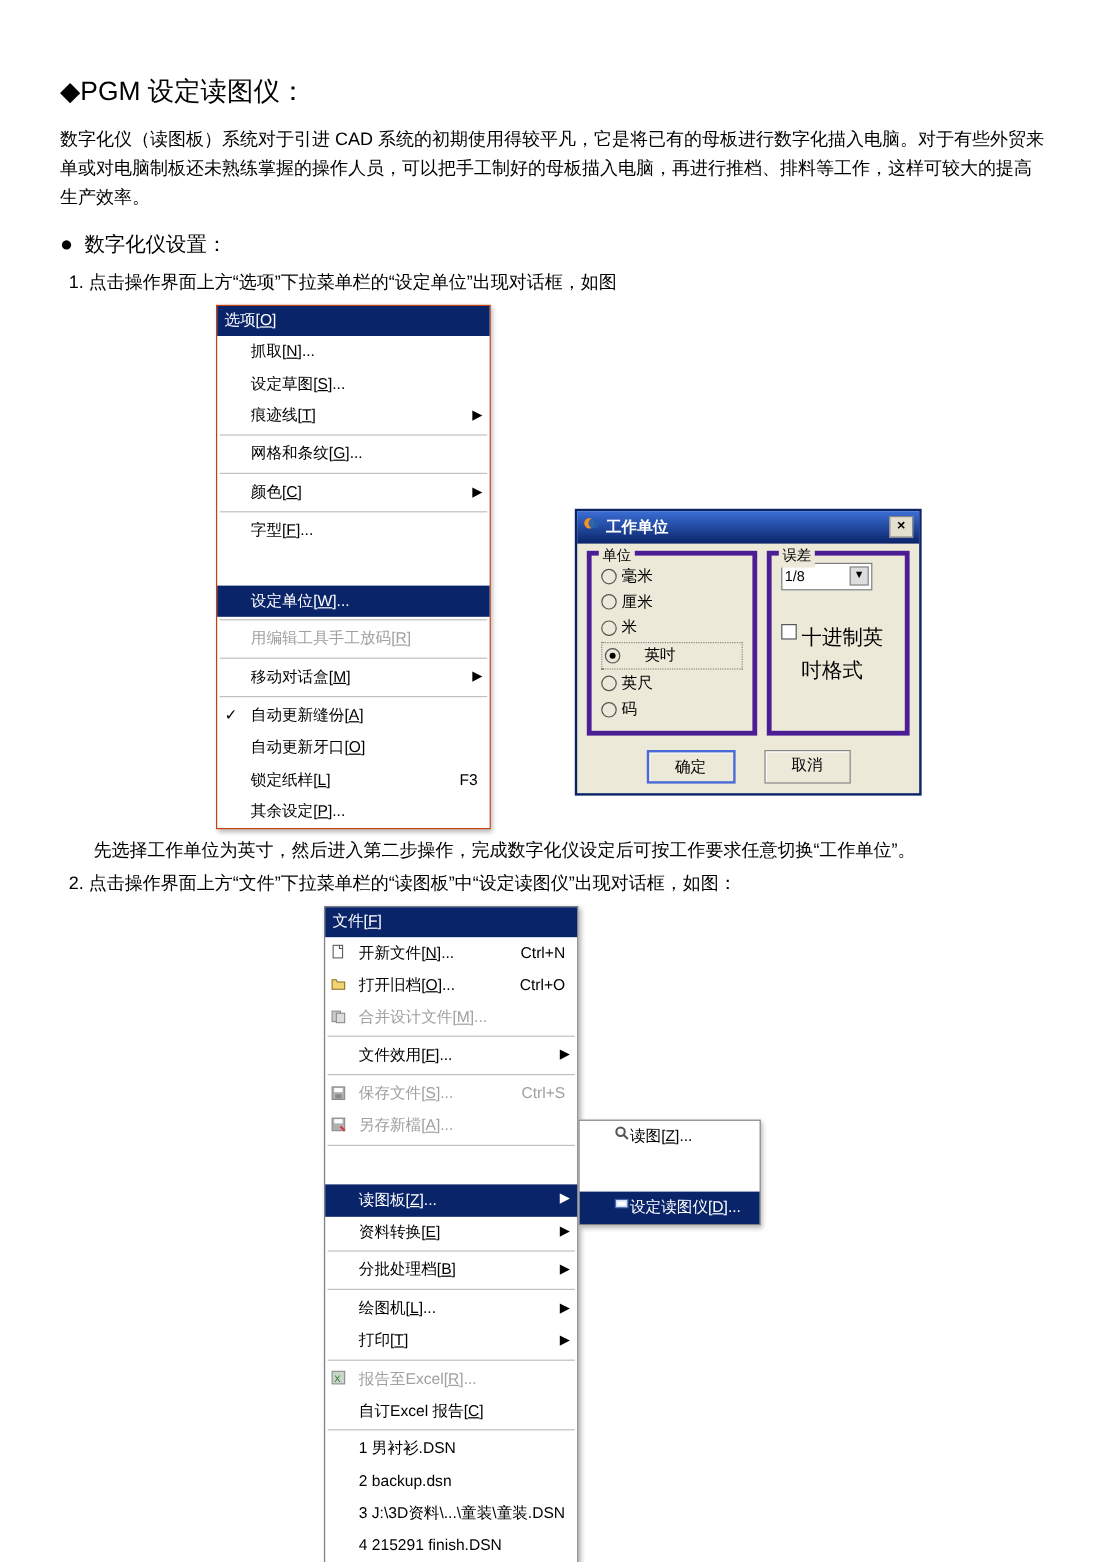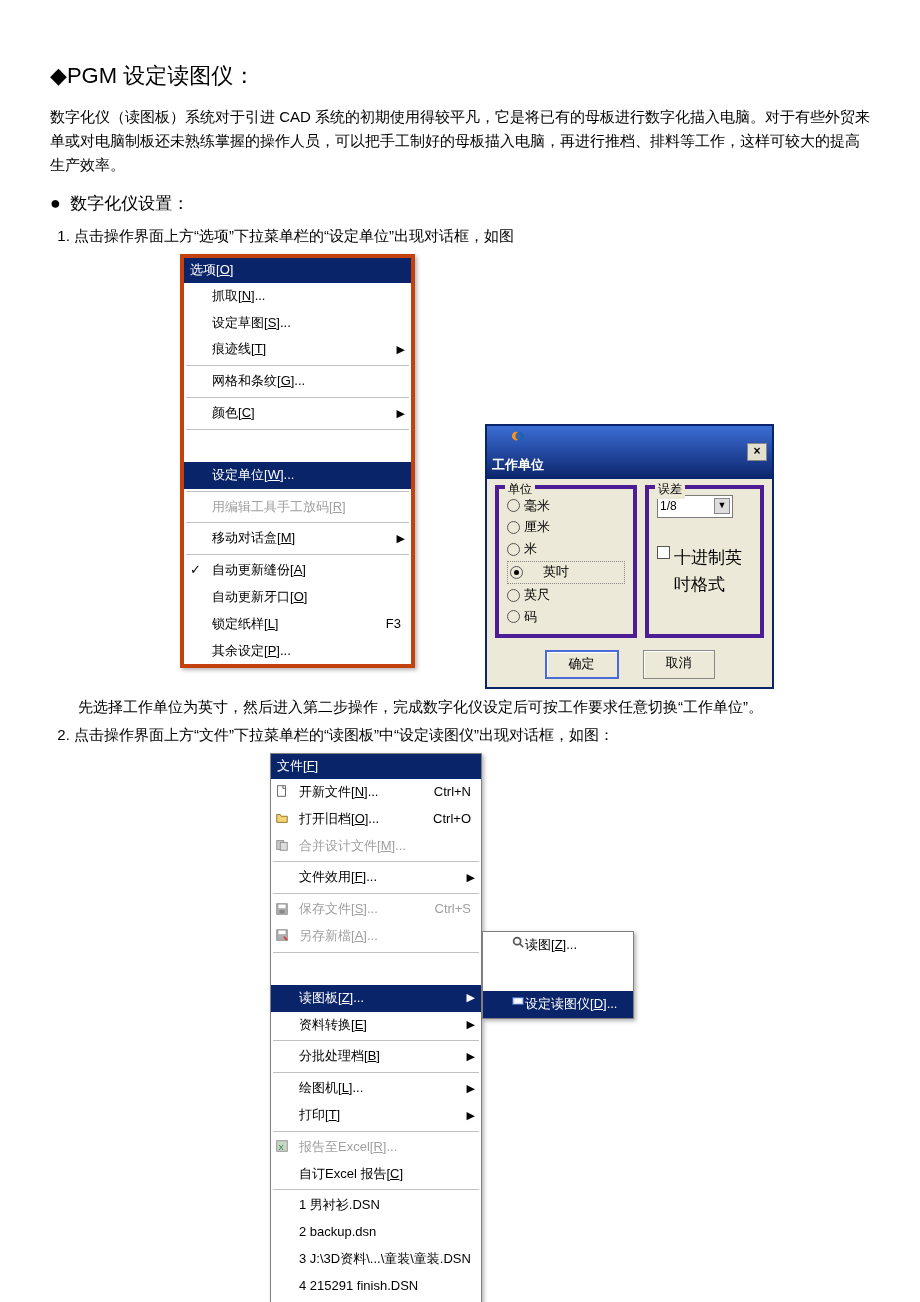--- a/index.html
+++ b/index.html
@@ -17,21 +17,21 @@
 .bullet { font-size: 18px; }
 p { margin: 4px 0; }
 .ordered { margin: 2px 0 2px 0; padding-left: 24px; }
 .ordered li { margin: 2px 0; }
 .fig-row { display: flex; align-items: flex-start; gap: 70px; margin: 6px 0 6px 130px; }
 
 
 .menu {
   width: 227px;
   background: #fff;
-  border: 4px solid #c2410c;
+  border: 1px solid #c2410c;
   box-shadow: 2px 2px 4px rgba(0,0,0,.3);
   font-size: 13px;
 }
 .menu-title {
   background: #0A246A;
   color: #fff;
   padding: 2px 6px;
 }
 .menu-title .u { text-decoration: underline; }
 .menu-row {
@@ -57,21 +57,21 @@
   margin-top: 170px;
 }
 .dlg-title {
   background: linear-gradient(to bottom,#3b6ed5,#0A246A);
   color: #fff;
   padding: 3px 5px;
   display: flex;
   align-items: center;
   justify-content: space-between;
 }
-.dlg-title-left { display:flex; align-items:center; gap:5px;flex-direction:column; }
+.dlg-title-left { display:flex; align-items:center; gap:5px; }
 .dlg-close {
   background:#e4e0d0;
   border:1px solid #888;
   width:18px;height:16px;
   font-size:12px;
   text-align:center;line-height:14px;
   font-weight:bold;color:#000;
 }
 .dlg-body { padding: 6px 8px 8px 8px; display:flex; gap:8px; }
 .group {
@@ -148,20 +148,23 @@
         <div class="menu-sep"></div>
         <div class="menu-row">
           <span>网格和条纹[<span class="u">G</span>]...</span>
         </div>
         <div class="menu-sep"></div>
         <div class="menu-row">
           <span>颜色[<span class="u">C</span>]</span>
           <span class="arrow">▶</span>
         </div>
         <div class="menu-sep"></div>
+        <div class="menu-row">
+          <span>字型[<span class="u">F</span>]...</span>
+        </div>
         <div class="menu-row sel">
           <span>设定单位[<span class="u">W</span>]...</span>
         </div>
         <div class="menu-sep"></div>
         <div class="menu-row disabled">
           <span>用编辑工具手工放码[<span class="u">R</span>]</span>
         </div>
         <div class="menu-sep"></div>
         <div class="menu-row">
           <span>移动对话盒[<span class="u">M</span>]</span>

